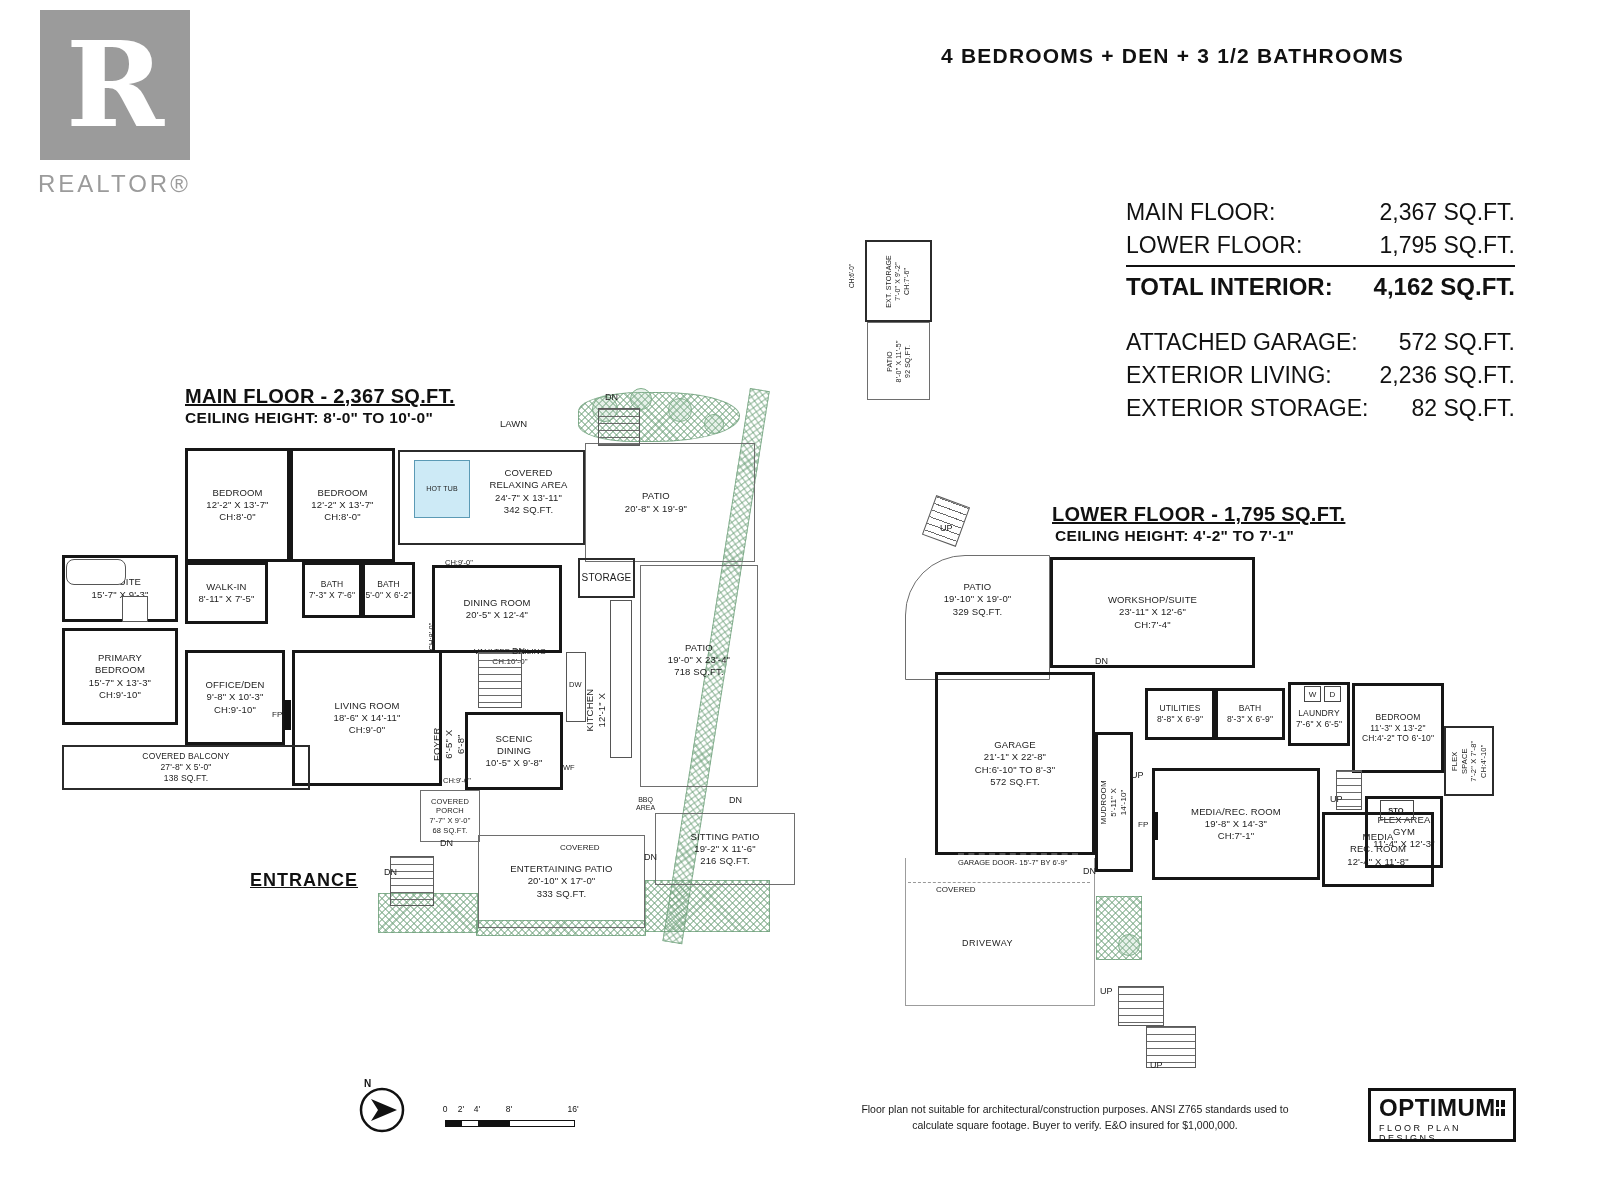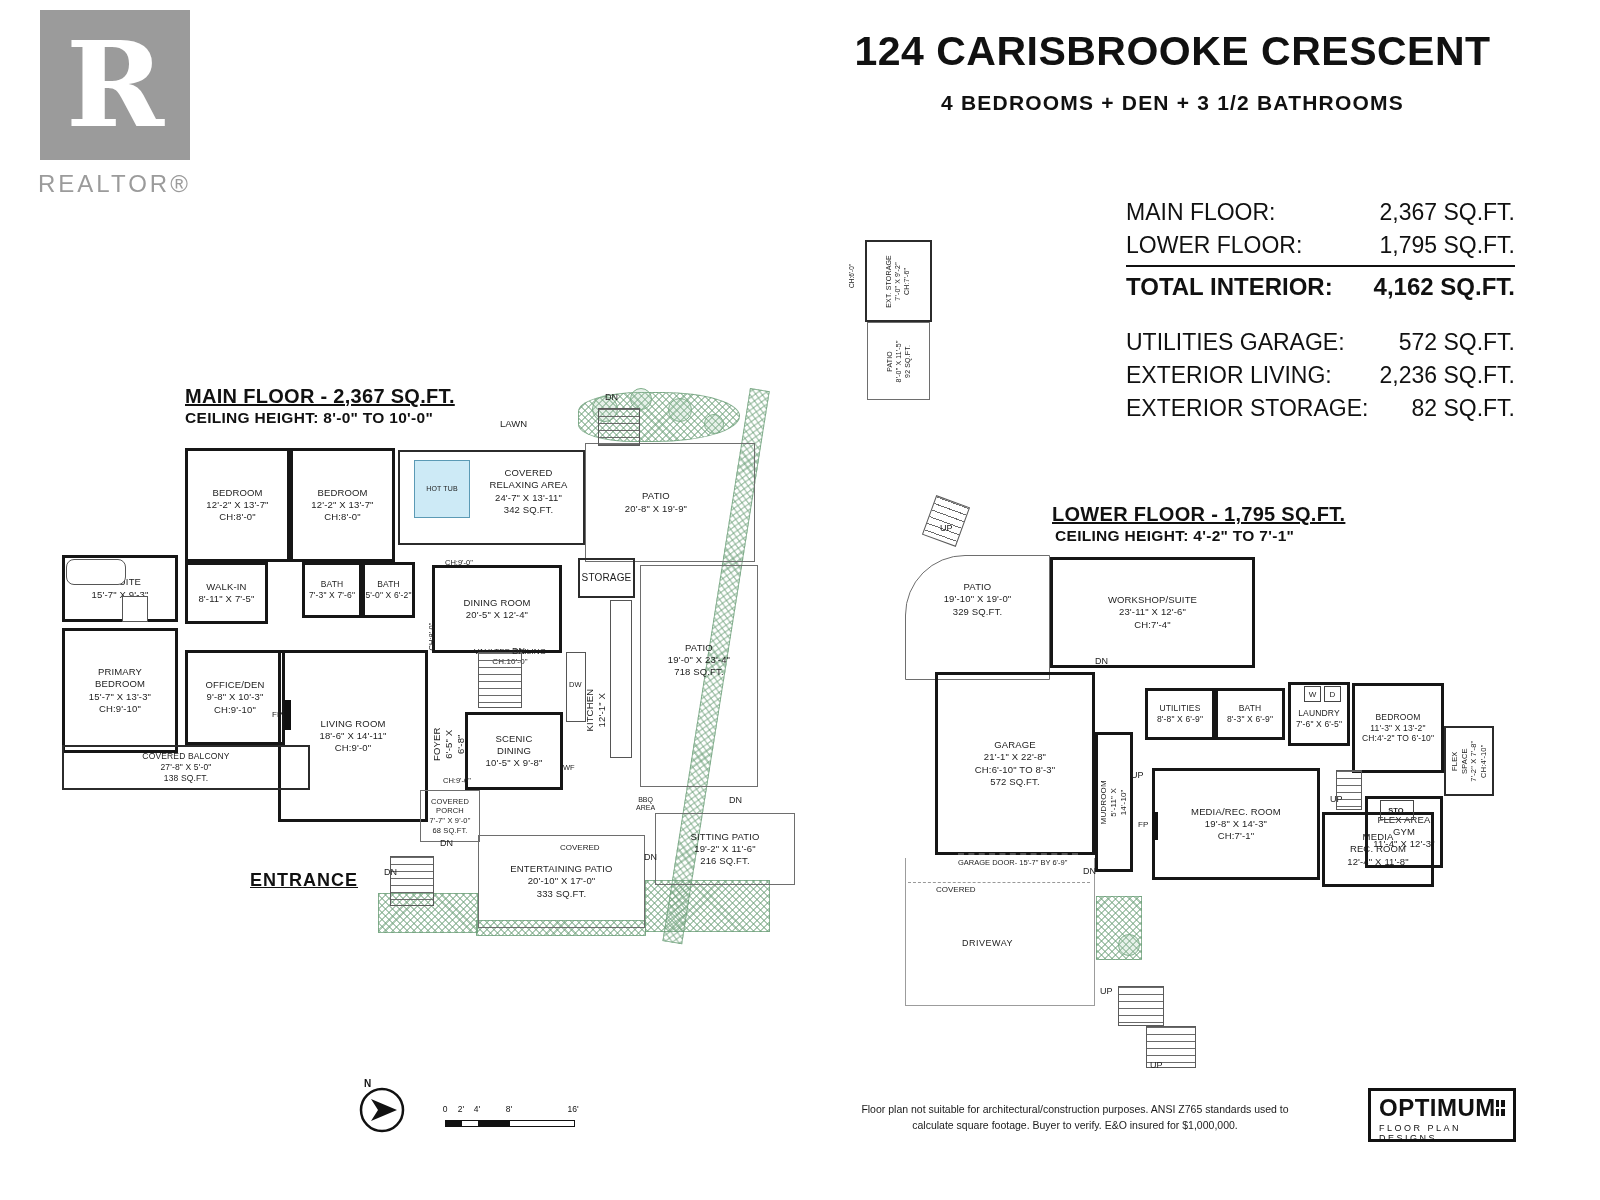--- a/index.html
+++ b/index.html
@@ -69,40 +69,39 @@
 <body>
 
 <div class="canvas">
 
   <div class="logo-box">
     <span class="logo-r">R</span>
   </div>
   <div class="logo-text">REALTOR®</div>
 
   <div class="hdr">
-    <div class="hdr-title">124 CARISBROOKE CRESCENT</div>
     <div class="hdr-sum">4 BEDROOMS + DEN + 3 1/2 BATHROOMS</div>
   </div>
 
   <div class="stats">
     <div class="stat-row">
       <span>MAIN FLOOR:</span>
       <span>2,367 SQ.FT.</span>
     </div>
     <div class="stat-row rule">
       <span>LOWER FLOOR:</span>
       <span>1,795 SQ.FT.</span>
     </div>
     <div class="stat-row total">
       <span>TOTAL INTERIOR:</span>
       <span>4,162 SQ.FT.</span>
     </div>
     <div class="stat-gap"></div>
     <div class="stat-row">
-      <span>UTILITIES GARAGE:</span>
+      <span>ATTACHED GARAGE:</span>
       <span>572 SQ.FT.</span>
     </div>
     <div class="stat-row">
       <span>EXTERIOR LIVING:</span>
       <span>2,236 SQ.FT.</span>
     </div>
     <div class="stat-row">
       <span>EXTERIOR STORAGE:</span>
       <span>82 SQ.FT.</span>
     </div>
@@ -180,32 +179,32 @@
 20'-5" X 12'-4"</div>
       </div>
     <div class="room med" style="left:578px;top:558px;width:57px;height:40px">
       <div class="rlabel" style="font-size:10px">STORAGE</div>
       </div>
     <div class="room thin" style="left:640px;top:565px;width:118px;height:222px">
       <div class="rlabel" style="margin-top:-32px">PATIO
 19'-0" X 23'-4"
 718 SQ.FT.</div>
       </div>
-    <div class="room" style="left:62px;top:628px;width:116px;height:125px">
+    <div class="room" style="left:62px;top:628px;width:116px;height:97px">
       <div class="rlabel">PRIMARY
 BEDROOM
 15'-7" X 13'-3"
 CH:9'-10"</div>
       </div>
     <div class="room" style="left:185px;top:650px;width:100px;height:95px">
       <div class="rlabel">OFFICE/DEN
 9'-8" X 10'-3"
 CH:9'-10"</div>
       </div>
-    <div class="room" style="left:278px;top:650px;width:150px;height:172px">
+    <div class="room" style="left:292px;top:650px;width:150px;height:136px">
       <div class="rlabel">LIVING ROOM
 18'-6" X 14'-11"
 CH:9'-0"</div>
       </div>
     <div class="room nobox rot" style="left:432px;top:700px;width:34px;height:88px">
       <div class="rlabel">FOYER
 6'-5" X 6'-8"</div>
       </div>
     <div class="room nobox" style="left:470px;top:640px;width:80px;height:34px">
       <div class="rlabel" style="font-size:8px">VAULTED CEILING

